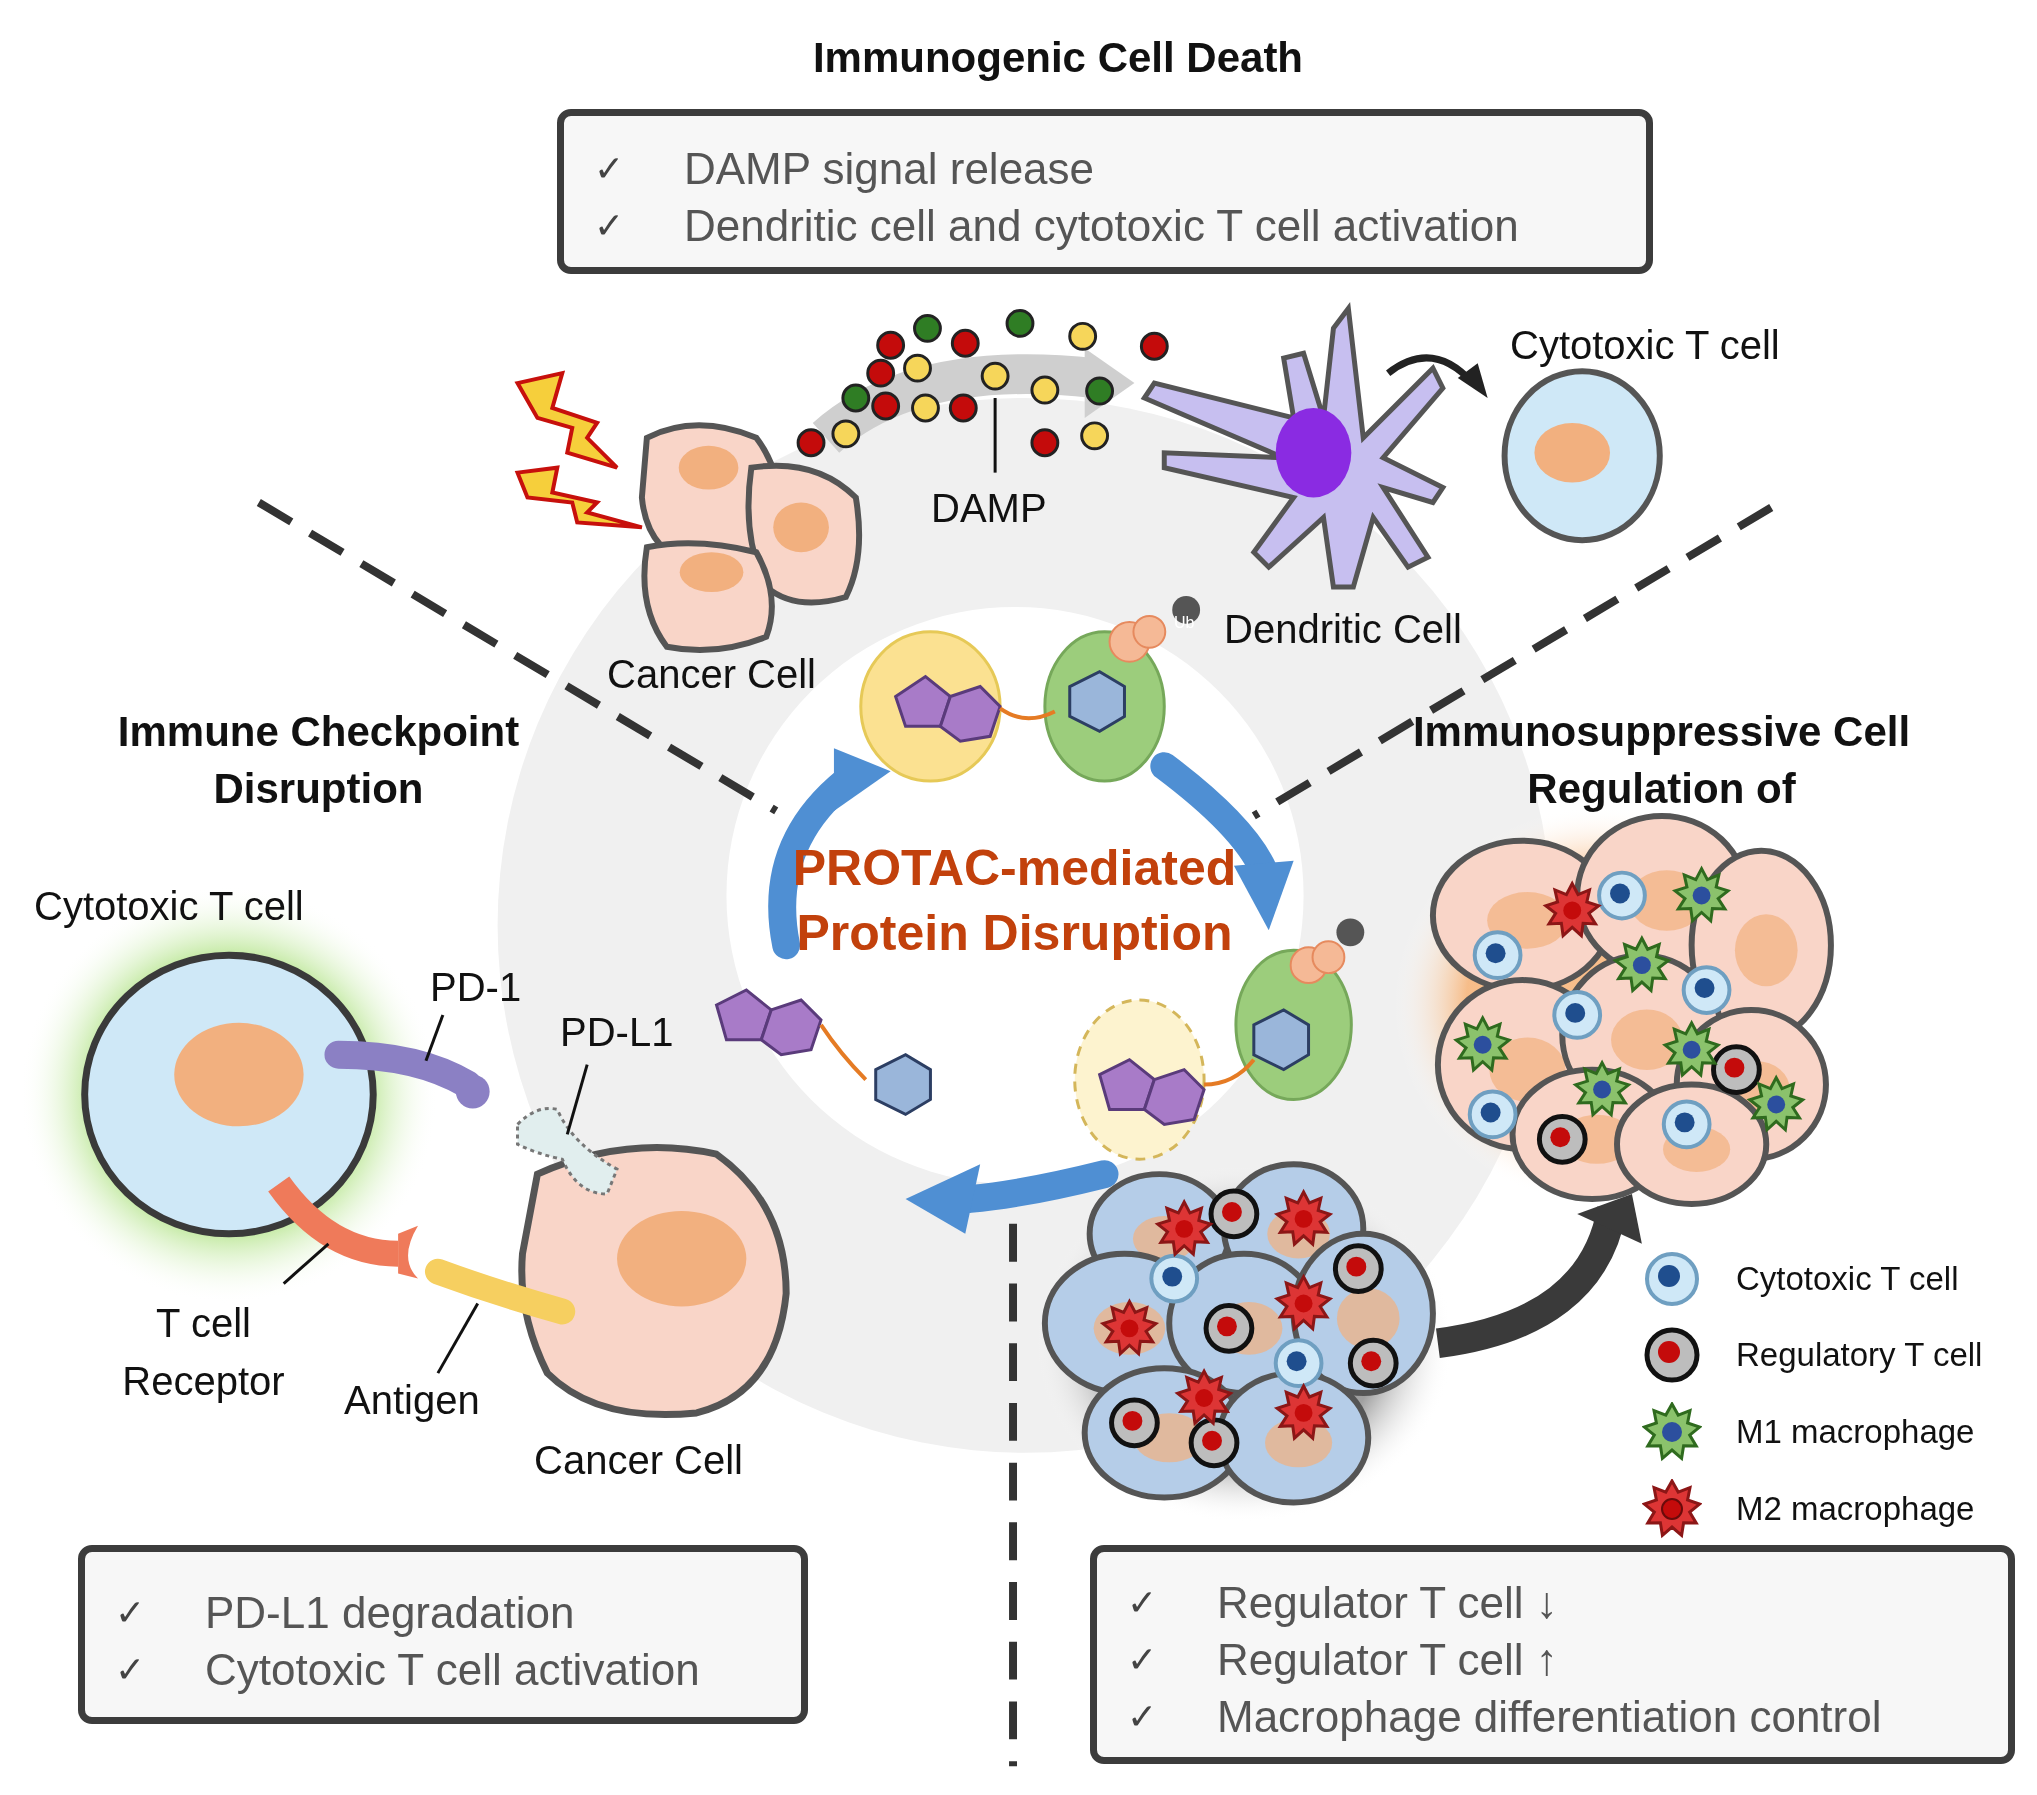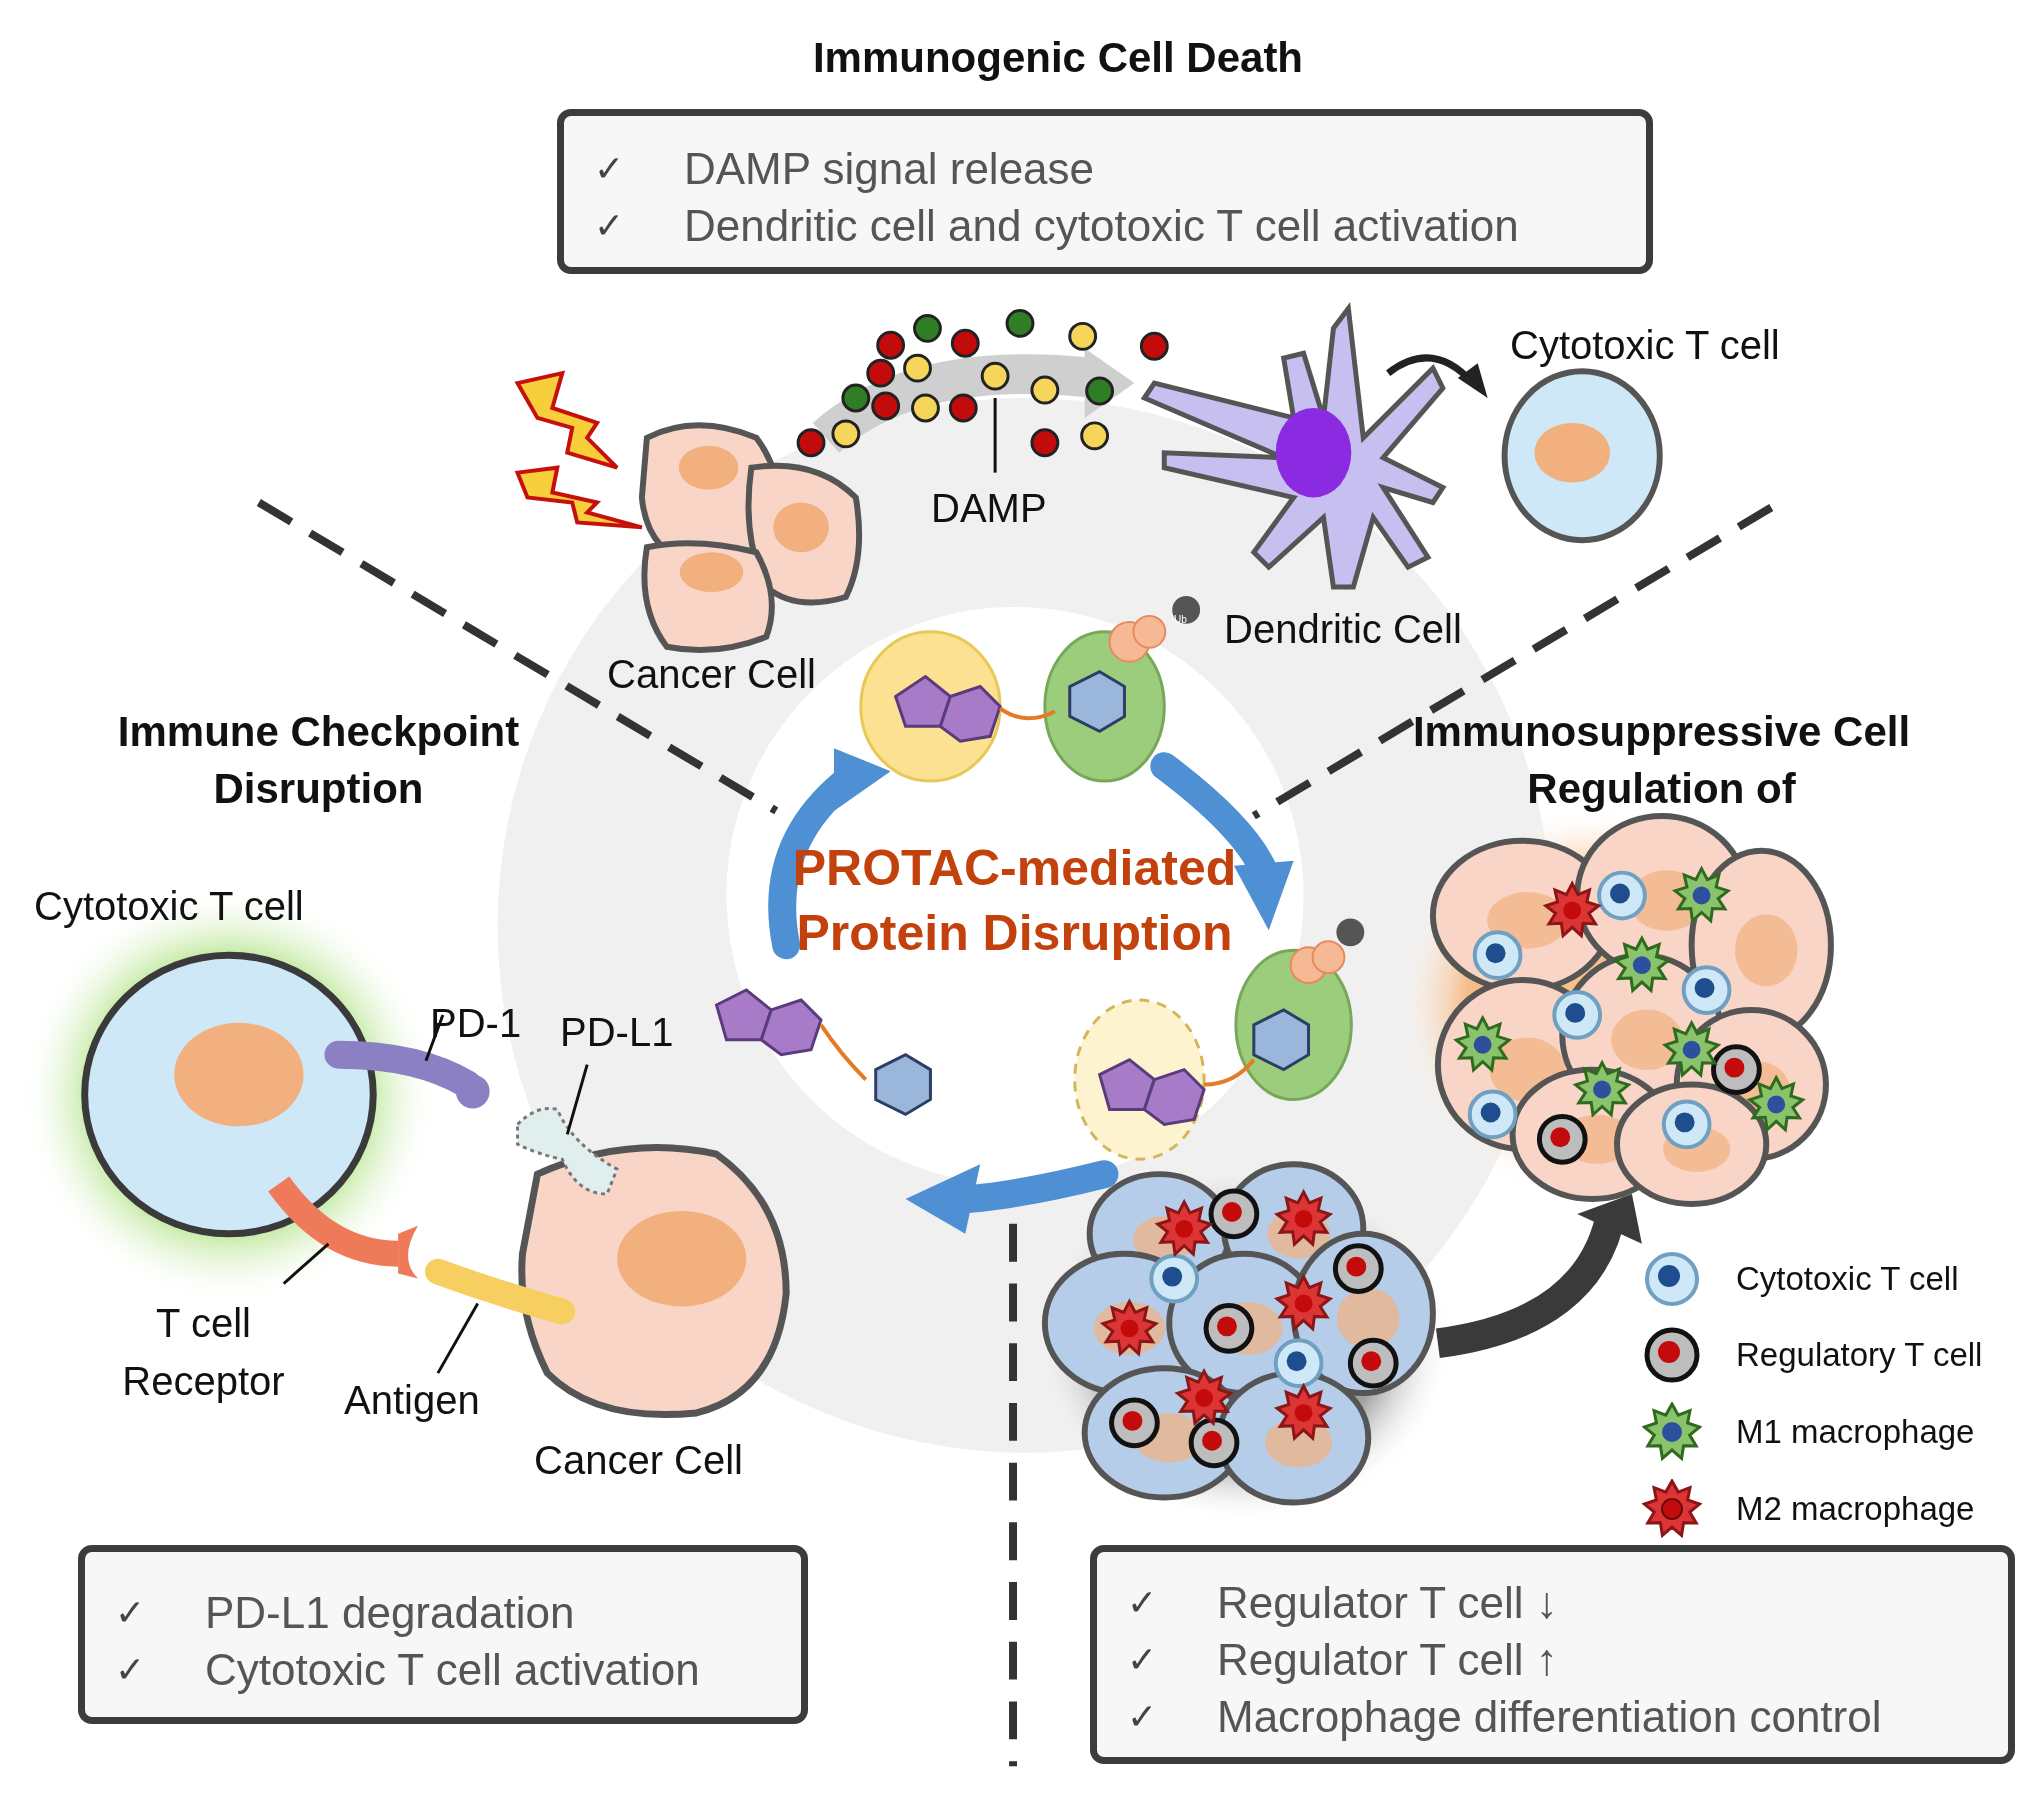--- a/index.html
+++ b/index.html
@@ -258,33 +258,33 @@
       <li>
           <span class="chk">✓</span>
           <span>Dendritic cell and cytotoxic T cell activation</span>
         </li>
     </ul>
   </div>
   <div class="abs label" style="left:1510px;top:323px;">Cytotoxic T cell</div>
   <div class="abs label" style="left:931px;top:486px;">DAMP</div>
   <div class="abs label" style="left:1224px;top:607px;">Dendritic Cell</div>
   <div class="abs label" style="left:607px;top:652px;">Cancer Cell</div>
-  <div class="abs" style="left:1174px;top:614px;color:#fff;font-size:10px;">Ub</div>
+  <div class="abs" style="left:1174px;top:614px;color:#fff;font-size:16px;">Ub</div>
 
   <div class="abs center-title" style="left:716px;top:836px;width:597px;">
     <div>PROTAC-mediated</div>
     <div>Protein Disruption</div>
   </div>
 
   <div class="abs title" style="left:40px;top:704px;width:557px;">
     <div>Immune Checkpoint</div>
     <div>Disruption</div>
   </div>
   <div class="abs label" style="left:34px;top:884px;">Cytotoxic T cell</div>
-  <div class="abs label" style="left:430px;top:965px;margin-top:36px;">PD-1</div>
+  <div class="abs label" style="left:430px;top:965px;">PD-1</div>
   <div class="abs label" style="left:560px;top:1010px;">PD-L1</div>
   <div class="abs label" style="left:104px;top:1294px;width:199px;text-align:center;line-height:1.45;">
     <div>T cell</div>
     <div>Receptor</div>
   </div>
   <div class="abs label" style="left:344px;top:1378px;">Antigen</div>
   <div class="abs label" style="left:534px;top:1438px;">Cancer Cell</div>
   <div class="box" style="left:78px;top:1545px;width:730px;height:179px;">
     <ul style="padding-top:32px;">
       <li>

